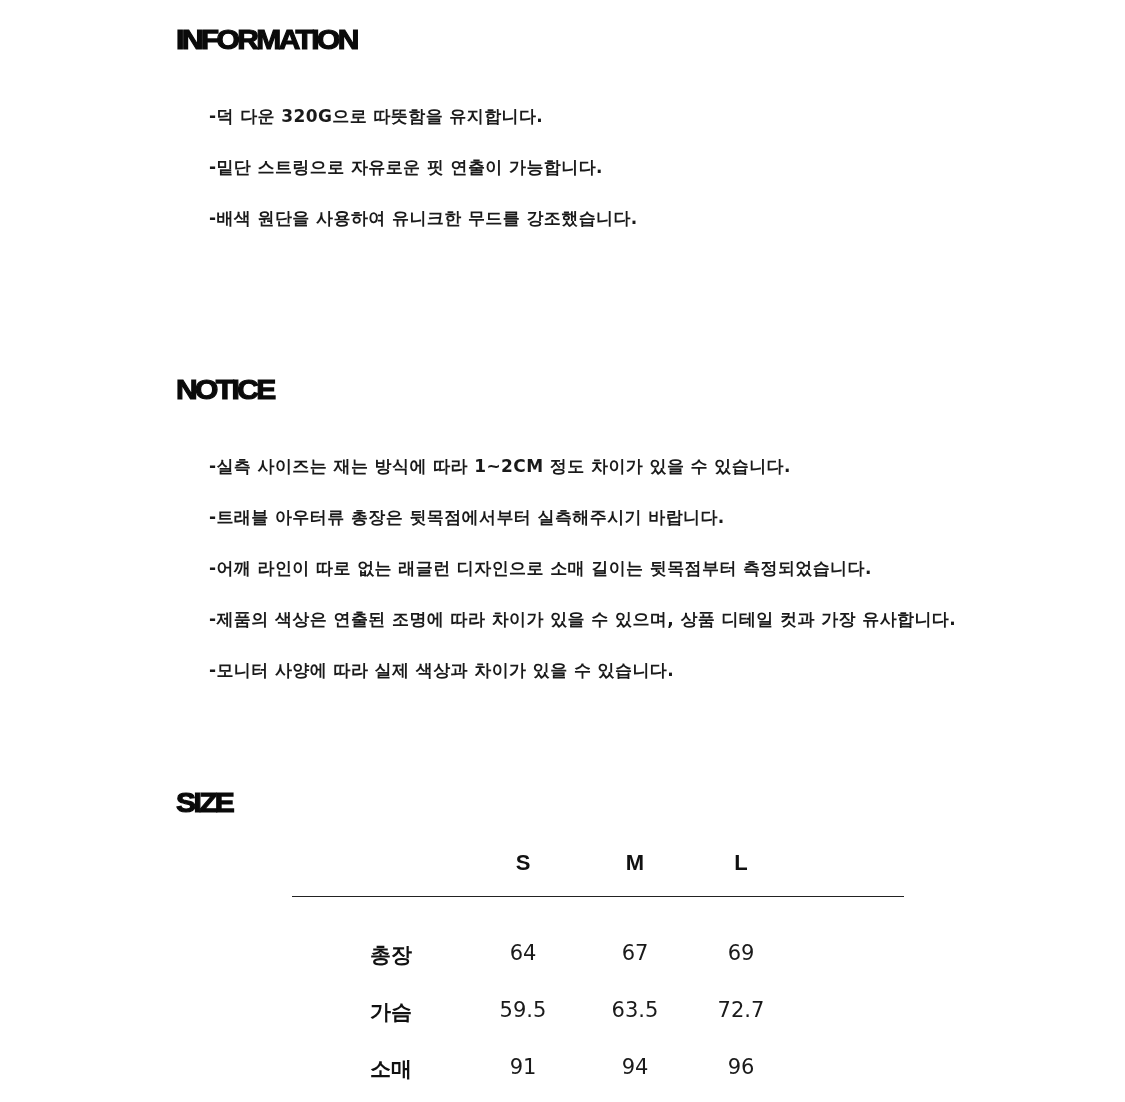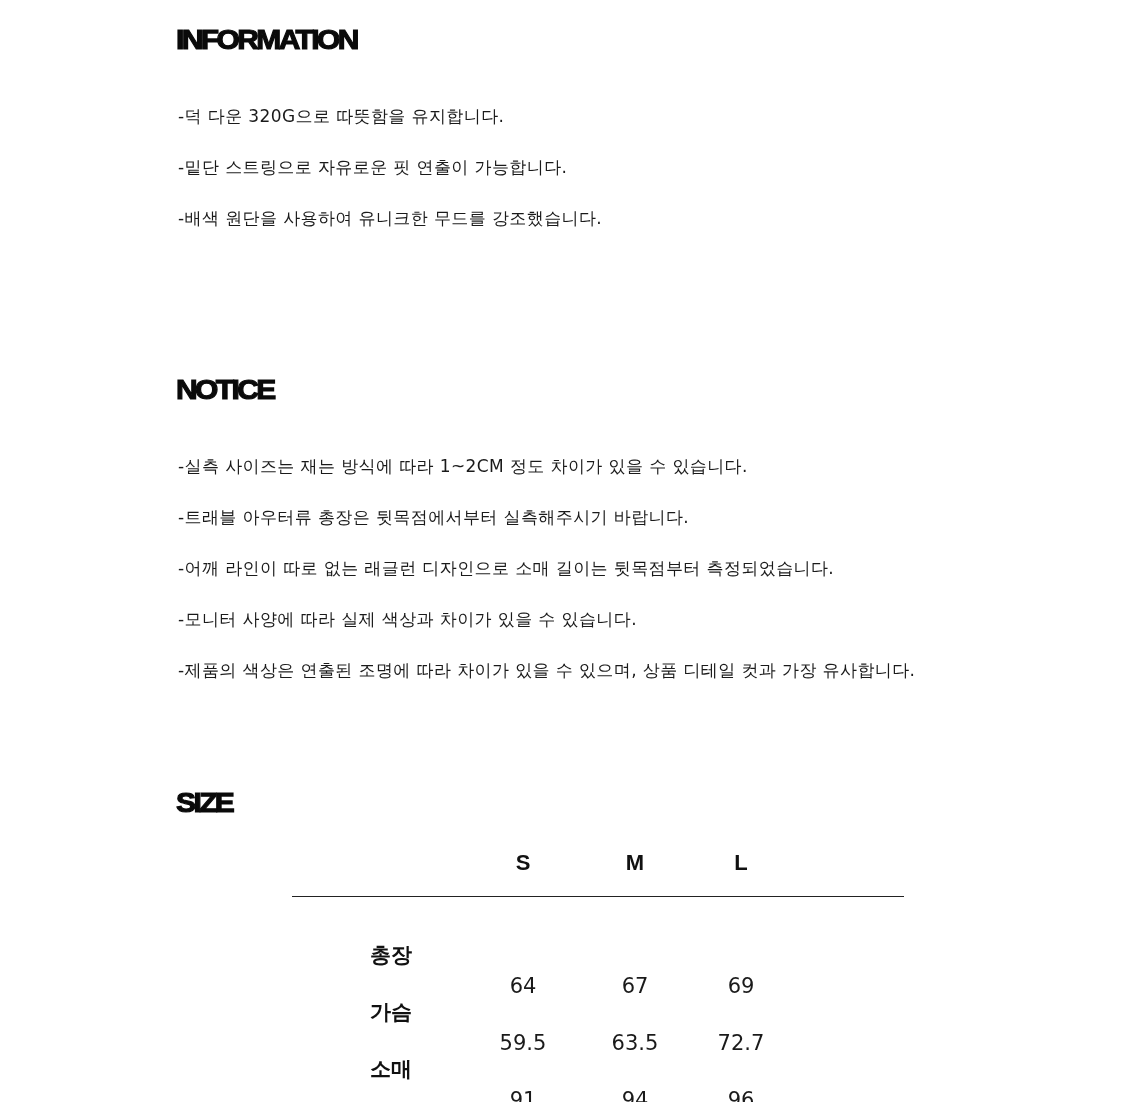--- a/index.html
+++ b/index.html
@@ -23,24 +23,25 @@
       font-weight: 900;
       font-size: 30px;
       letter-spacing: -2.6px;
       color: #0a0a0a;
       transform: scaleY(0.95);
       -webkit-text-stroke: 1.2px #0a0a0a;
       line-height: 1;
     }
     .bullet-list {
       position: absolute;
-      left: 178px;
+      left: 209px;
       margin: 0;
       padding: 0;
       list-style: none;
+      font-weight: bold;
     }
     .bullet-list li {
       font-family: "DejaVu Sans", sans-serif;
       font-size: 17px;
       letter-spacing: 0.4px;
       color: #1a1a1a;
       height: 51px;
       line-height: 20px;
       white-space: nowrap;
     }
@@ -78,21 +79,20 @@
       font-family: "DejaVu Sans", sans-serif;
       font-weight: bold;
       font-size: 21px;
       color: #111;
     }
     .size-row .size-col {
       top: 0;
       font-family: "DejaVu Sans", sans-serif;
       font-size: 21px;
       color: #1a1a1a;
-      margin-top: 33px;
     }
     .c0 { left: 191px; }
     .c1 { left: 303px; }
     .c2 { left: 409px; }
   </style>
 </head>
 <body>
 
 <section>
   <h2 class="section-title" style="top:24px;">INFORMATION</h2>
@@ -102,22 +102,22 @@
     <li>-배색 원단을 사용하여 유니크한 무드를 강조했습니다.</li>
   </ul>
 </section>
 
 <section>
   <h2 class="section-title" style="top:374px;">NOTICE</h2>
   <ul class="bullet-list" style="top:456px;">
     <li>-실측 사이즈는 재는 방식에 따라 1~2CM 정도 차이가 있을 수 있습니다.</li>
     <li>-트래블 아우터류 총장은 뒷목점에서부터 실측해주시기 바랍니다.</li>
     <li>-어깨 라인이 따로 없는 래글런 디자인으로 소매 길이는 뒷목점부터 측정되었습니다.</li>
+    <li>-제품의 색상은 연출된 조명에 따라 차이가 있을 수 있으며, 상품 디테일 컷과 가장 유사합니다.</li>
     <li>-모니터 사양에 따라 실제 색상과 차이가 있을 수 있습니다.</li>
-    <li>-제품의 색상은 연출된 조명에 따라 차이가 있을 수 있으며, 상품 디테일 컷과 가장 유사합니다.</li>
   </ul>
 </section>
 
 <section>
   <h2 class="section-title" style="top:787px;">SIZE</h2>
 
   <div class="size-table-wrap">
     <div class="size-header">
       <span class="size-col c0">S</span>
       <span class="size-col c1">M</span>

